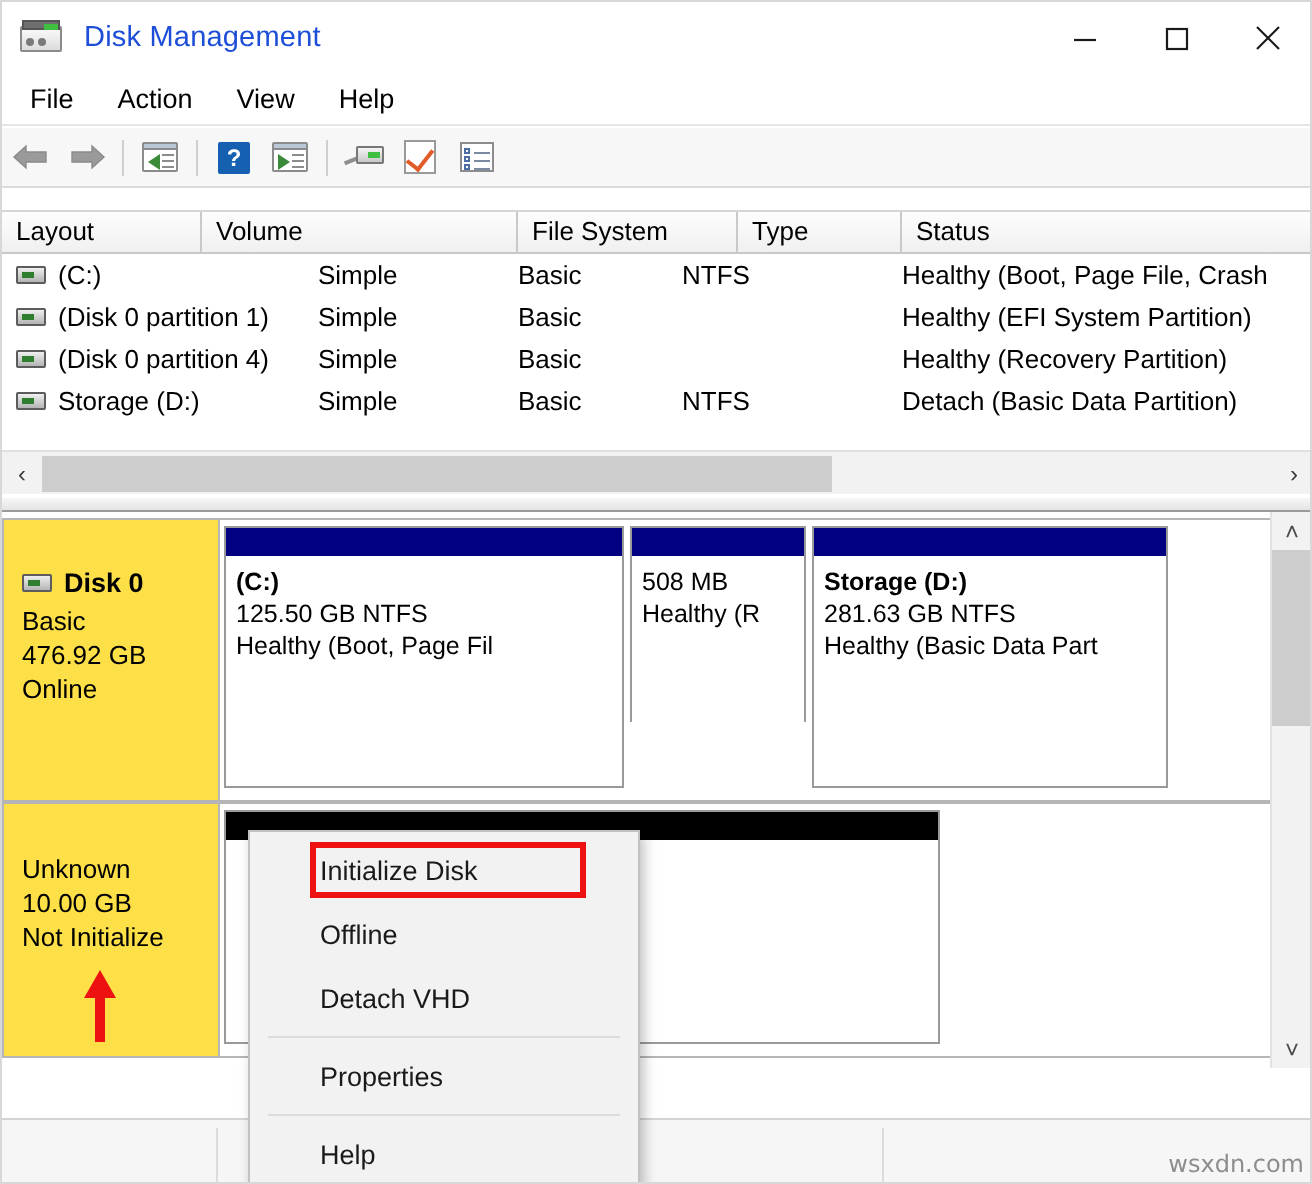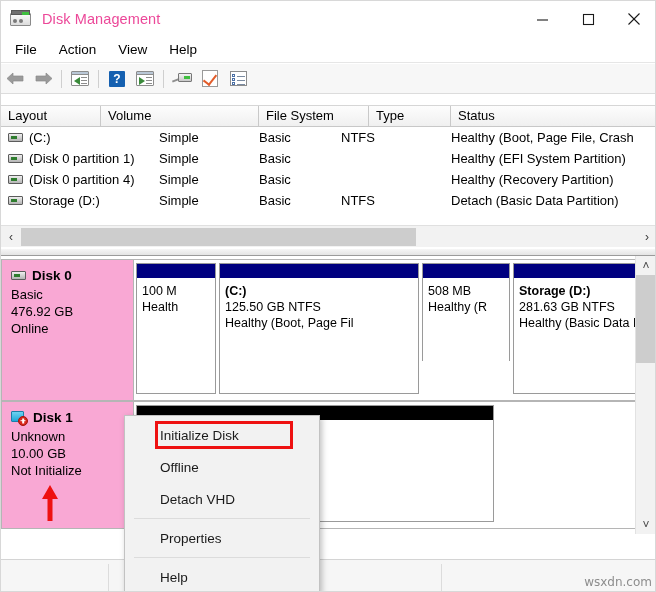--- a/index.html
+++ b/index.html
@@ -42,21 +42,21 @@
   .ti-green {
     position: absolute; left: 10px; top: 1px;
     width: 7px; height: 3px; background: #3fbf3f;
   }
   .ti-d1, .ti-d2 {
     position: absolute; top: 9px; width: 4px; height: 4px;
     border-radius: 50%; background: #7a7a7a;
   }
   .ti-d1 { left: 3px; } .ti-d2 { left: 9px; }
   .title-text {
-    margin-left: 10px; font-size: 14.5px; color: #ec4899;
+    margin-left: 10px; font-size: 14.5px; color: #1d4ed8;
     letter-spacing: .1px;
   }
   .win-btns {
     position: absolute; right: 0; top: 0; height: 36px;
     display: flex;
   }
   .win-btn {
     width: 46px; height: 36px;
     display: flex; align-items: center; justify-content: center;
     font-size: 14px; color: #1a1a1a; cursor: default;
@@ -243,24 +243,24 @@
     background: #ffffff;
     overflow: hidden;
   }
   .disk-row {
     position: absolute; left: 0;
     width: 636px;
     display: flex;
     background: #ffffff;
   }
   .disk-info {
-    width: 133px; flex: none;
-    background: #f9a8d4;
+    width: 109px; flex: none;
+    background: #fde047;
     border: 1px solid #b5b5b5;
-    padding: 8px 0 0 9px;
+    padding: 24px 0 0 9px;
     font-size: 13px; color: #000;
     position: relative;
   }
   .disk-title {
     display: flex; align-items: center; font-weight: bold;
     font-size: 13.5px; margin-bottom: 3px;
   }
   .disk-title .ico { margin-right: 6px; flex: none; }
   .disk-line { line-height: 17px; }
 
@@ -553,28 +553,20 @@
         <div class="disk-title">
           <span class="ico disk0-ico"></span>
           <span>Disk 0</span>
         </div>
         <div class="disk-line">Basic</div>
         <div class="disk-line">476.92 GB</div>
         <div class="disk-line">Online</div>
       </div>
       <div class="parts">
 
-        <div class="part" style="width:80px;height:131px">
-          <div class="part-bar"></div>
-          <div class="part-body" style="height:115px">
-            <div class="part-name"></div>
-            <div class="part-line">100 M</div>
-            <div class="part-line">Health</div>
-          </div>
-        </div>
 
         <div class="part" style="width:200px;height:131px">
           <div class="part-bar"></div>
           <div class="part-body" style="height:115px">
             <div class="part-name">(C:)</div>
             <div class="part-line">125.50 GB NTFS</div>
             <div class="part-line">Healthy (Boot, Page Fil</div>
           </div>
         </div>
 
@@ -594,27 +586,20 @@
             <div class="part-line">281.63 GB NTFS</div>
             <div class="part-line">Healthy (Basic Data Part</div>
           </div>
         </div>
 
       </div>
     </div>
 
     <div class="disk-row" style="top:145px; height:128px;">
       <div class="disk-info">
-        <div class="disk-title">
-          <span class="ico disk1-ico">
-            <span class="cyan"></span>
-              <span class="err"></span>
-          </span>
-          <span>Disk 1</span>
-        </div>
         <div class="disk-line">Unknown</div>
         <div class="disk-line">10.00 GB</div>
         <div class="disk-line">Not Initialize</div>
       </div>
       <div class="parts">
         <div class="part part-unalloc" style="width:358px;height:117px">
           <div class="part-bar"></div>
           <div class="part-body" style="height:101px">
             <div class="part-name"></div>
             <div class="part-line"></div>

